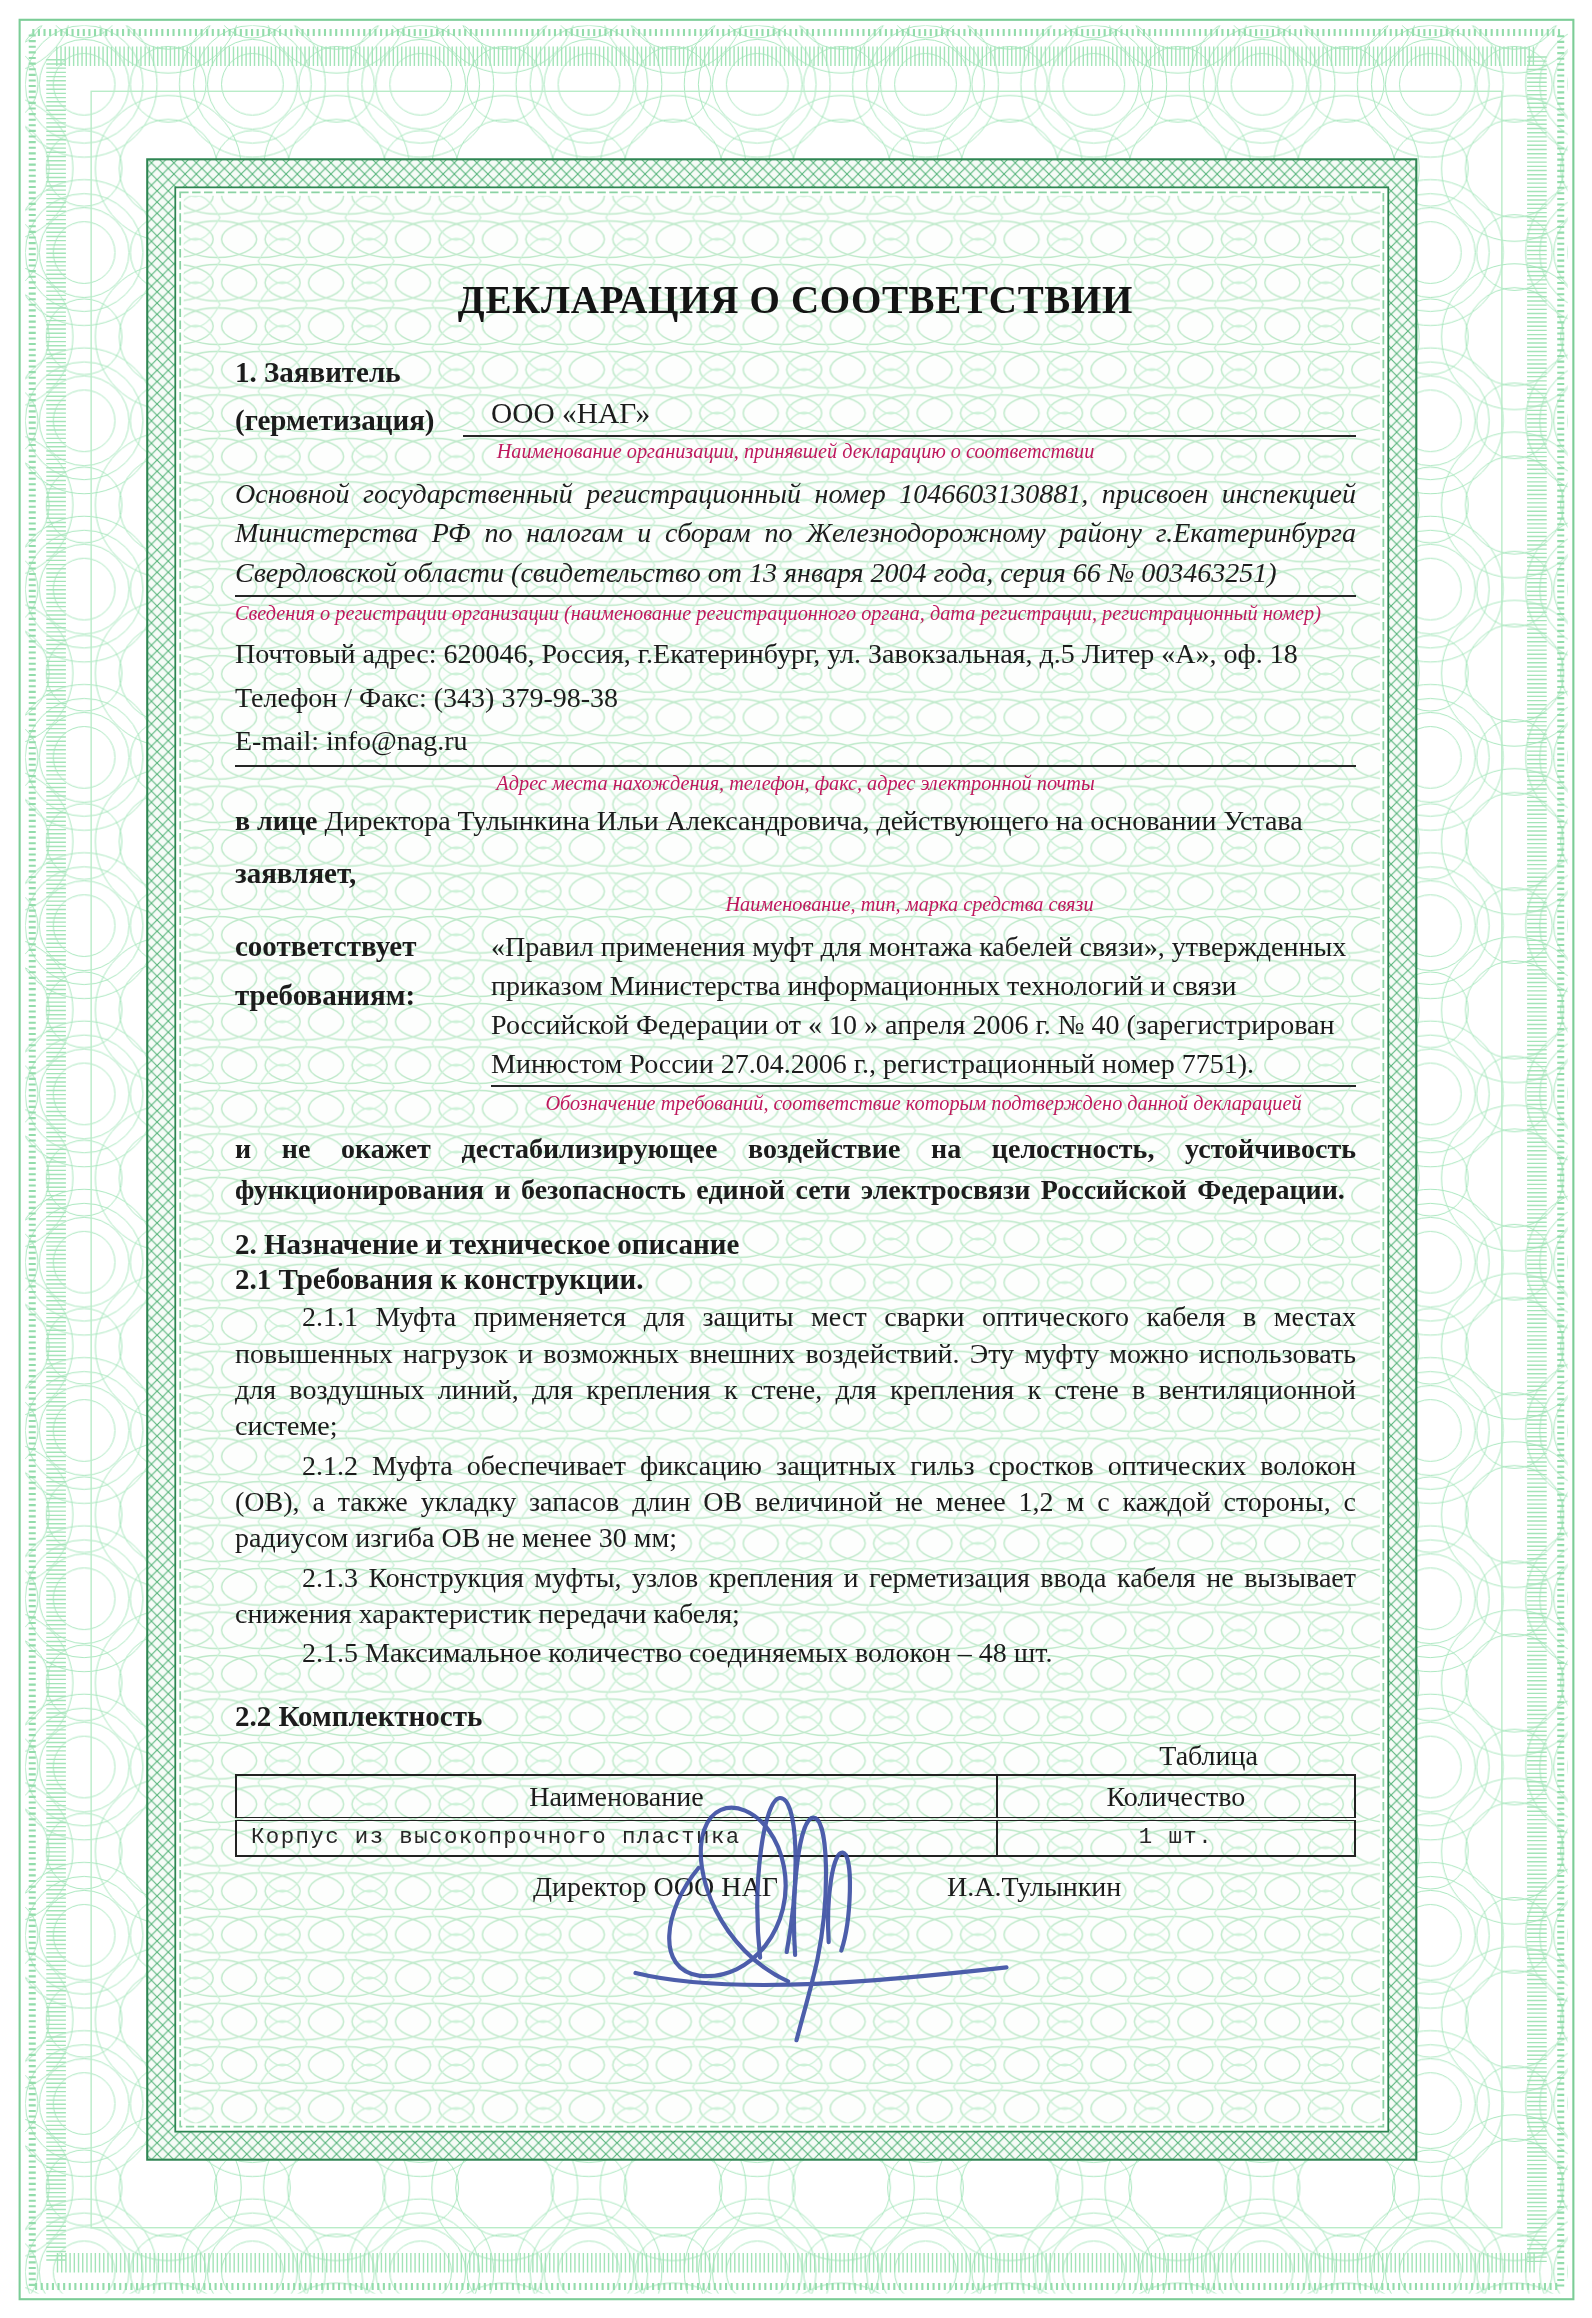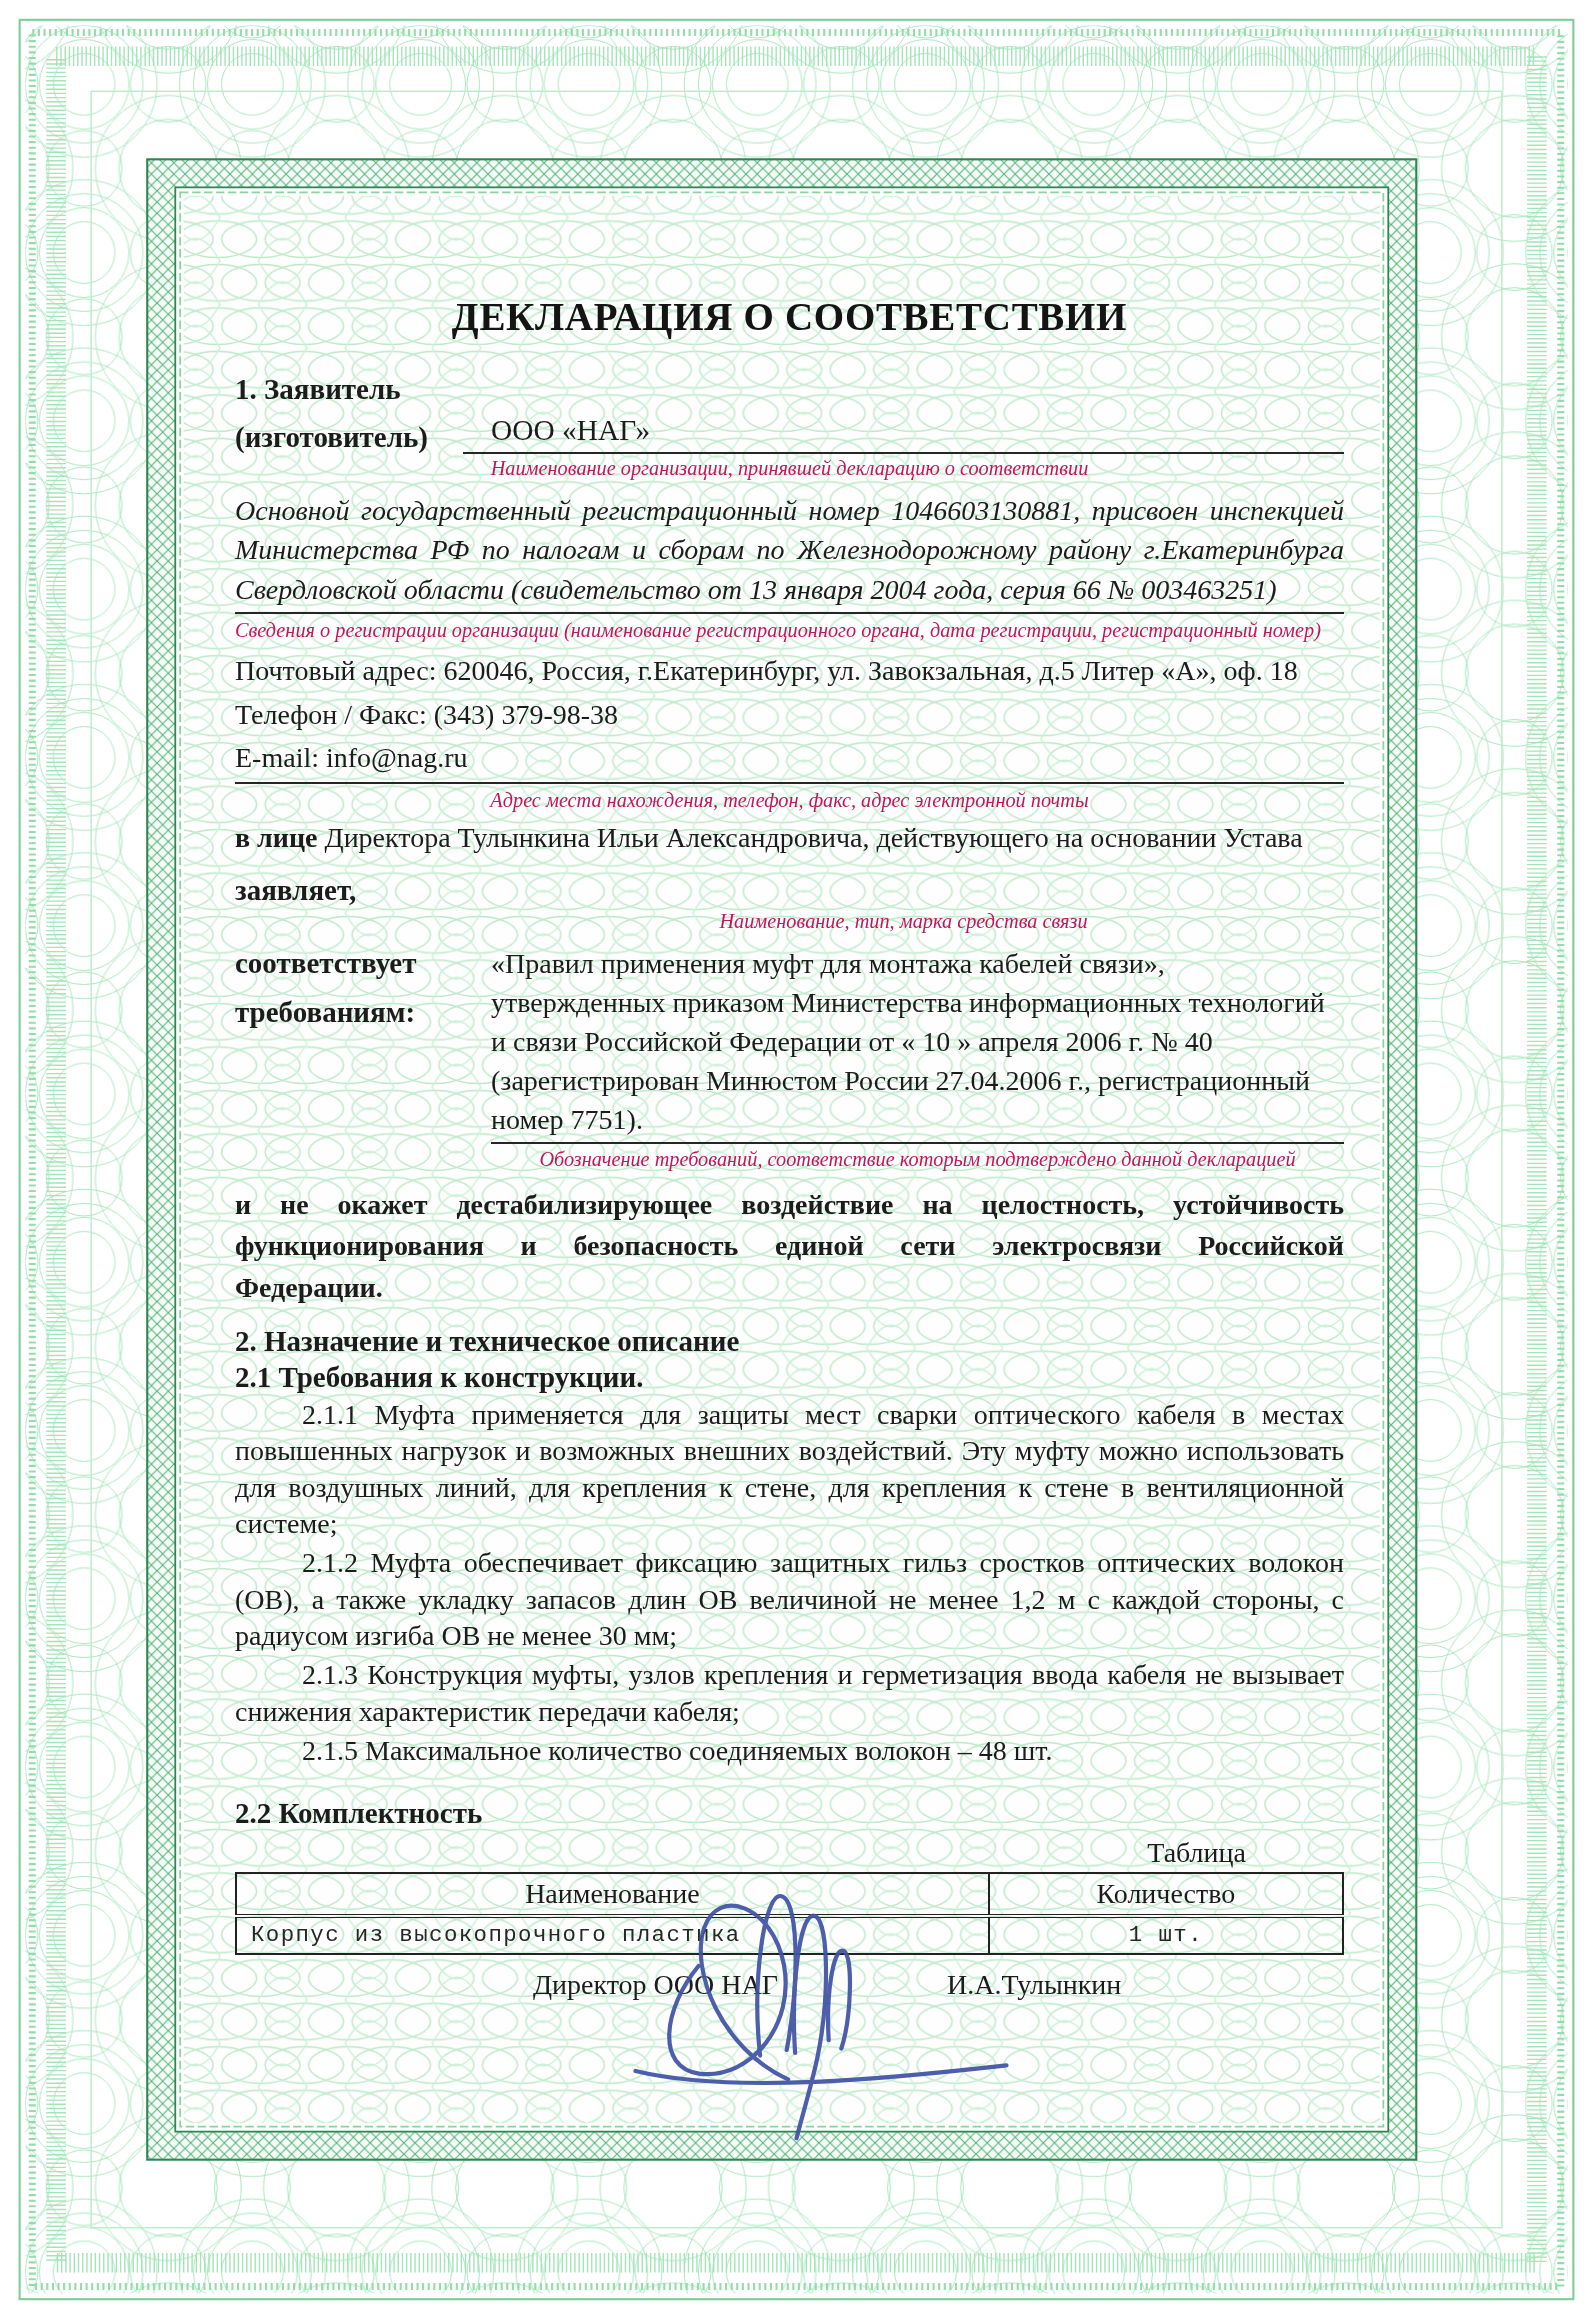--- a/index.html
+++ b/index.html
@@ -1,20 +1,20 @@
 <!DOCTYPE html>
 <html style="font-size:11.2px"><head>
 <meta charset="utf-8">
 <style>
   html,body { margin:0; padding:0; background:#e8e8e8; }
   .page { position:relative; width:1593px; height:2319px; background:#ffffff; overflow:hidden;
           font-family:"Liberation Serif", serif; color:#1c1c1c; }
   .bg { position:absolute; left:0; top:0; z-index:0; }
-  .content { position:absolute; left:175px; top:204px; width:1213px; height:1831px;
-             padding:90px 44px 0 60px; box-sizing:border-box; z-index:1; font-size:28px; }
+  .content { position:absolute; left:175px; top:187px; width:1213px; height:1831px;
+             padding:90px 32px 0 60px; box-sizing:border-box; z-index:1; font-size:28px; }
   .title { font-size:39px; font-weight:bold; text-align:center; letter-spacing:0.7px; color:#141414; }
   .bold { font-weight:bold; }
   .h-sec { font-size:29px; font-weight:bold; }
   .caption { font-size:20.3px; font-style:italic; color:#be185d; line-height:1.2; }
   .caption.center { text-align:center; }
   .caption.justify { text-align:justify; }
   .fieldrow { display:flex; align-items:flex-end; }
   .fieldrow .lbl { flex:0 0 228px; font-weight:bold; font-size:29px; }
   .fieldrow .field { flex:1; border-bottom:2.1px solid #262626; padding:0 0 4.2px 28px; font-size:29.4px; }
   .fieldrow .field.centered { text-align:center; font-weight:bold; padding-left:0; font-size:30px; }
@@ -103,21 +103,21 @@
     <rect x="262" y="279" width="1706" height="2749" fill="url(#loops)"></rect>
   </svg>
 
   <div class="content">
 
     <div class="title">ДЕКЛАРАЦИЯ О СООТВЕТСТВИИ</div>
 
     <div class="h-sec" style="margin-top:34px;">1. Заявитель</div>
 
     <div class="fieldrow" style="margin-top:8.4px;">
-      <div class="lbl">(изготовитель)</div>
+      <div class="lbl">(герметизация)</div>
       <div class="field">ООО «НАГ»</div>
     </div>
     <div class="caption center" style="margin-top:2.8px;">Наименование организации, принявшей декларацию о соответствии</div>
 
     <div class="para ub" style="margin-top:9.8px;font-style:italic;">Основной государственный регистрационный номер 1046603130881, присвоен инспекцией Министерства РФ по налогам и сборам по Железнодорожному району г.Екатеринбурга Свердловской области (свидетельство от 13 января 2004 года, серия 66 № 003463251)</div>
     <div class="caption justify" style="margin-top:4.2px;">Сведения о регистрации организации (наименование регистрационного органа, дата регистрации, регистрационный номер)</div>
 
     <div class="contacts ub" style="margin-top:7px;">
       <div>Почтовый адрес: 620046, Россия, г.Екатеринбург, ул. Завокзальная, д.5 Литер «А», оф. 18</div>
       <div>Телефон / Факс: (343) 379-98-38</div>

